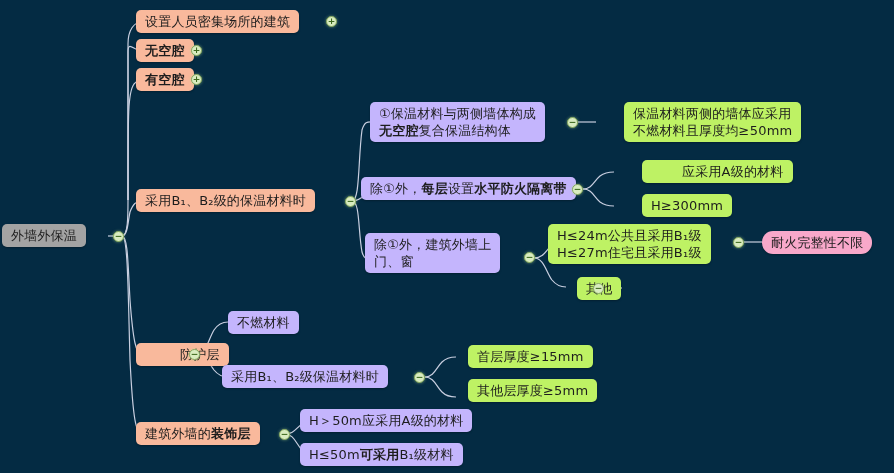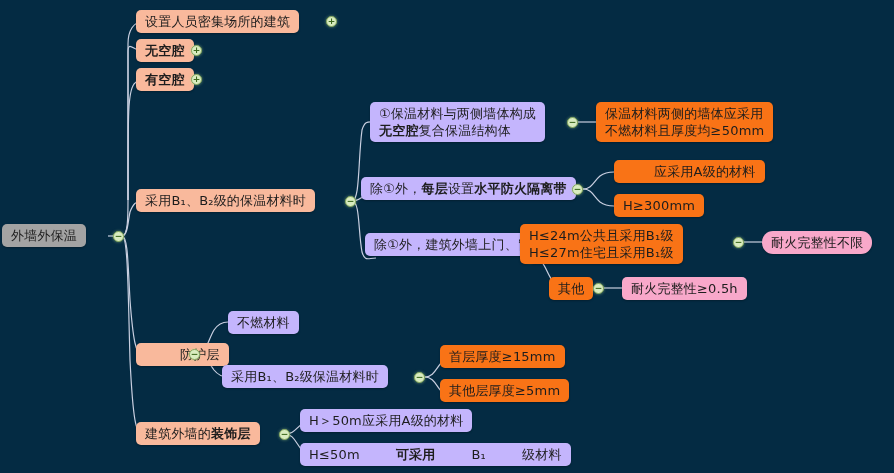--- a/index.html
+++ b/index.html
@@ -30,21 +30,21 @@
     line-height: 1.32;
     white-space: pre;
     letter-spacing: 0.2px;
     box-shadow: 0 1px 2px rgba(0,0,0,0.28);
   }
   .node .txt { display: block; }
   
   .c-pinkroot { background: #a3a3a3; color: #1d1d1d; }
   .c-salmon   { background: #f9b99c; color: #1d1d1d; }
   .c-lilac    { background: #c4b5fd; color: #1d1d1d; }
-  .c-green    { background: #f97316; color: #1d1d1d; }
+  .c-green    { background: #bef264; color: #1d1d1d; margin-left: 28px; }
   .c-pink     { background: #f8a8ca; color: #1d1d1d; }
 
   .fs13 { font-size: 13px; }
   b { font-weight: 700; }
 
   .toggle {
     position: absolute;
     width: 11px; height: 11px;
     border-radius: 50%;
     background: #d9ecc0;
@@ -175,21 +175,21 @@
   </div>
 
   <div class="node c-green fs13" style="left:614px; top:160px;padding-left:40px;">
     <span class="txt">应采用A级的材料</span>
   </div>
 
   <div class="node c-green fs13" style="left:614px; top:194px;align-items:center;">
     <span class="txt">H≥300mm</span>
   </div>
 
-  <div class="node c-lilac fs13" style="left:365px; top:233px; flex-direction:row; align-items:flex-start;justify-content:center;">
+  <div class="node c-lilac fs13" style="left:365px; top:233px; flex-direction:column; align-items:flex-start;justify-content:center;">
     <span class="txt">除①外，建筑外墙上</span>
     <span class="txt">门、窗</span>
   </div>
   <div class="toggle" style="left:524px; top:252px;">
     <span>−</span>
   </div>
 
   <div class="node c-green fs13" style="left:520px; top:224px; flex-direction:column; align-items:center;">
     <span class="txt">H≤24m公共且采用B₁级</span>
     <span class="txt">H≤27m住宅且采用B₁级</span>
@@ -202,23 +202,20 @@
     <span class="txt">耐火完整性不限</span>
   </div>
 
   <div class="node c-green fs13" style="left:549px; top:277px;">
     <span class="txt">其他</span>
   </div>
   <div class="toggle" style="left:593px; top:283px;">
     <span>−</span>
   </div>
 
-  <div class="node c-pink fs13" style="left:622px; top:277px;">
-    <span class="txt">耐火完整性≥0.5h</span>
-  </div>
 
   <div class="node c-lilac fs13" style="left:228px; top:311px;">
     <span class="txt">不燃材料</span>
   </div>
 
   <div class="node c-lilac fs13" style="left:222px; top:365px;">
     <span class="txt">采用B₁、B₂级保温材料时</span>
   </div>
   <div class="toggle" style="left:414px; top:372px;">
     <span>−</span>
@@ -229,17 +226,17 @@
   </div>
 
   <div class="node c-green fs13" style="left:440px; top:379px;">
     <span class="txt">其他层厚度≥5mm</span>
   </div>
 
   <div class="node c-lilac fs13" style="left:300px; top:409px;">
     <span class="txt">H＞50m应采用A级的材料</span>
   </div>
 
-  <div class="node c-lilac fs13" style="left:300px; top:443px;gap:36px;">
+  <div class="node c-lilac fs13" style="left:300px; top:443px;">
     <span class="txt">H≤50m</span><b class="txt">可采用</b><span class="txt">B₁</span><span class="txt">级材料</span>
   </div>
 
 </div>
 
 </body></html>

